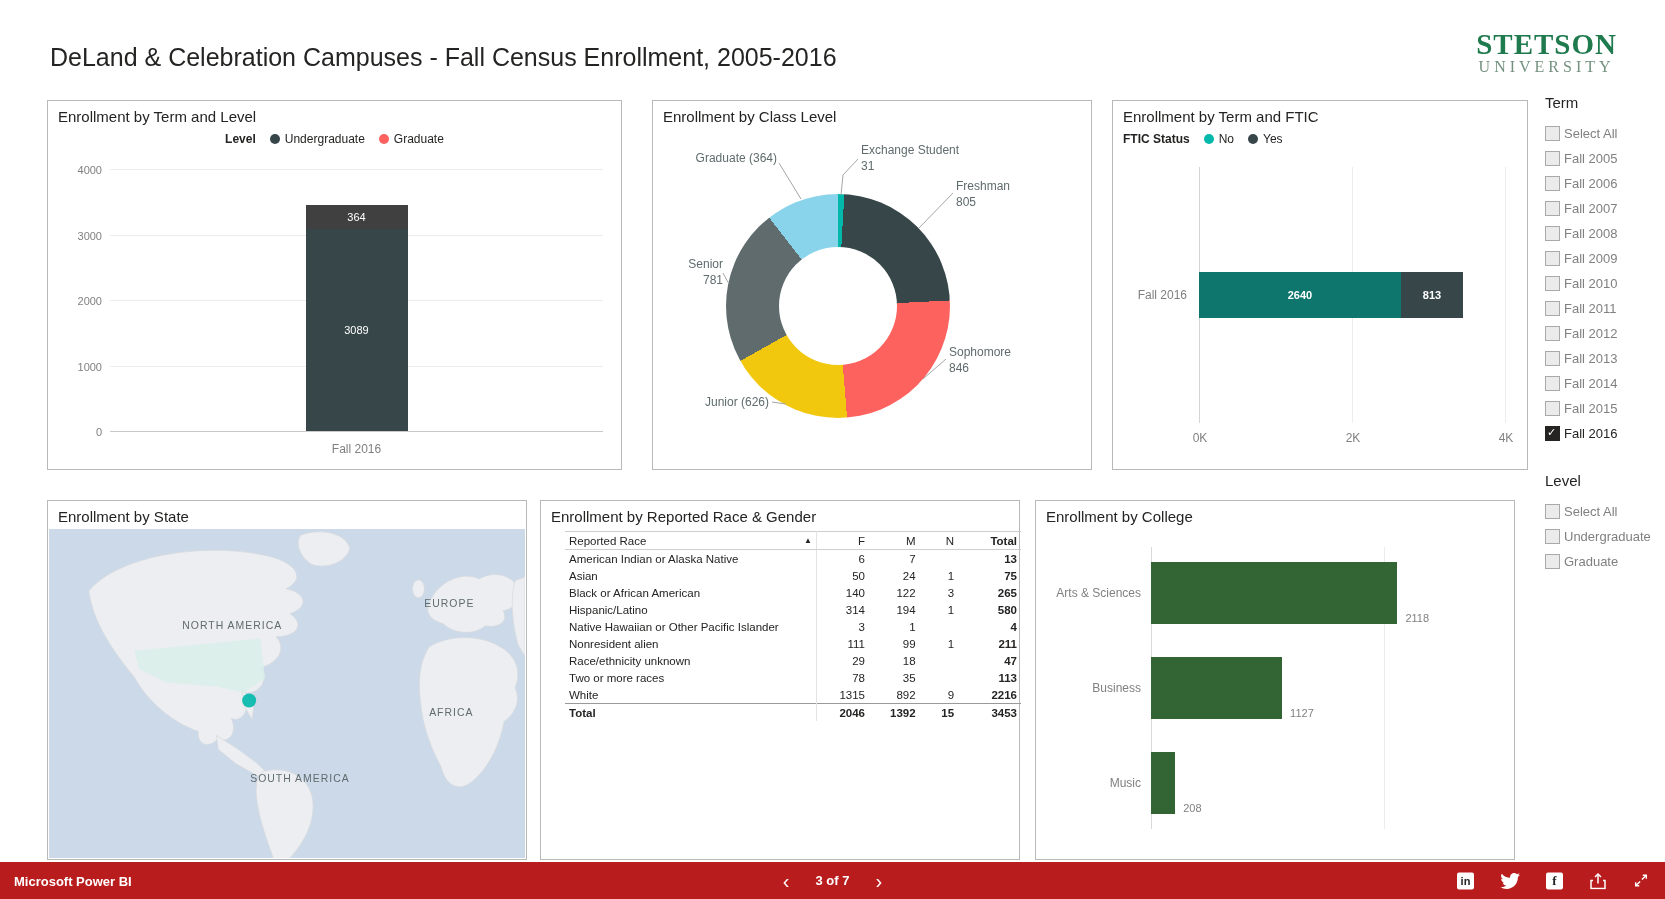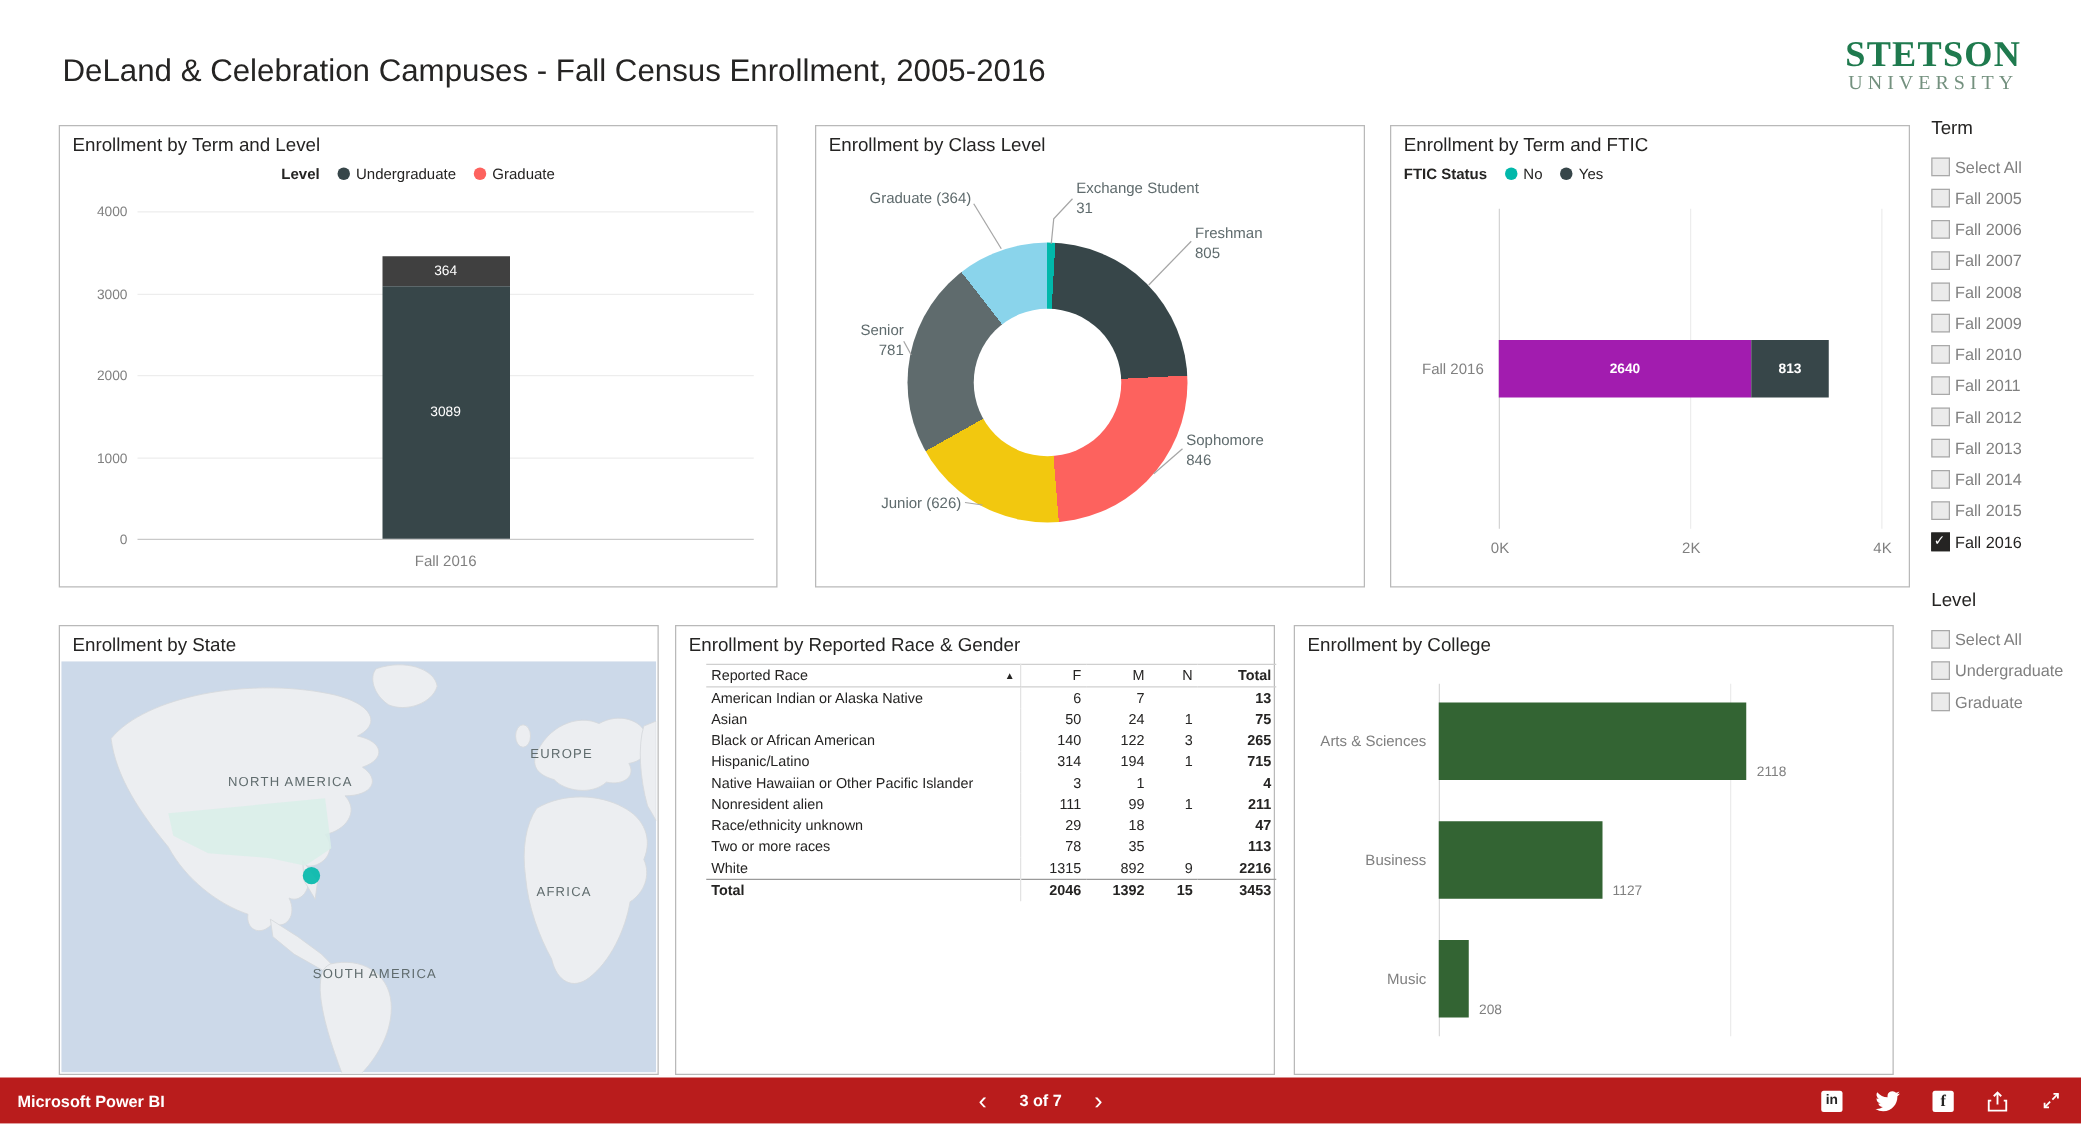--- a/index.html
+++ b/index.html
@@ -218,21 +218,21 @@
           <span>0K</span>
         </div>
       <div class="xtick" style="left:50%">
           <span>2K</span>
         </div>
       <div class="xtick" style="left:100%">
           <span>4K</span>
         </div>
       <div class="ftic-cat">Fall 2016</div>
       <div class="ftic-bar-row">
-        <div class="fseg" style="background-color: #a21caf; width: 66%;">
+        <div class="fseg" style="background-color: #0f766e; width: 66%;">
           <span>2640</span>
         </div>
         <div class="fseg" style="background-color: rgb(55, 70, 73); width: 20.325%;">
           <span>813</span>
         </div>
       </div>
     </div>
   </section>
 
   <aside class="slicer slicer-term">
@@ -365,21 +365,21 @@
             <td>140</td>
             <td>122</td>
             <td>3</td>
             <td>265</td>
           </tr>
         <tr>
             <td>Hispanic/Latino</td>
             <td>314</td>
             <td>194</td>
             <td>1</td>
-            <td>715</td>
+            <td>580</td>
           </tr>
         <tr>
             <td>Native Hawaiian or Other Pacific Islander</td>
             <td>3</td>
             <td>1</td>
             <td></td>
             <td>4</td>
           </tr>
         <tr>
             <td>Nonresident alien</td>

